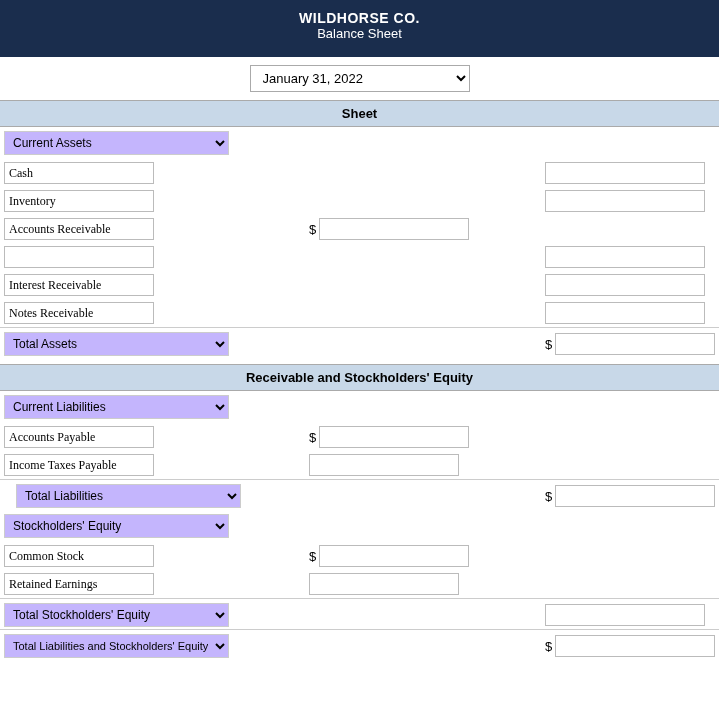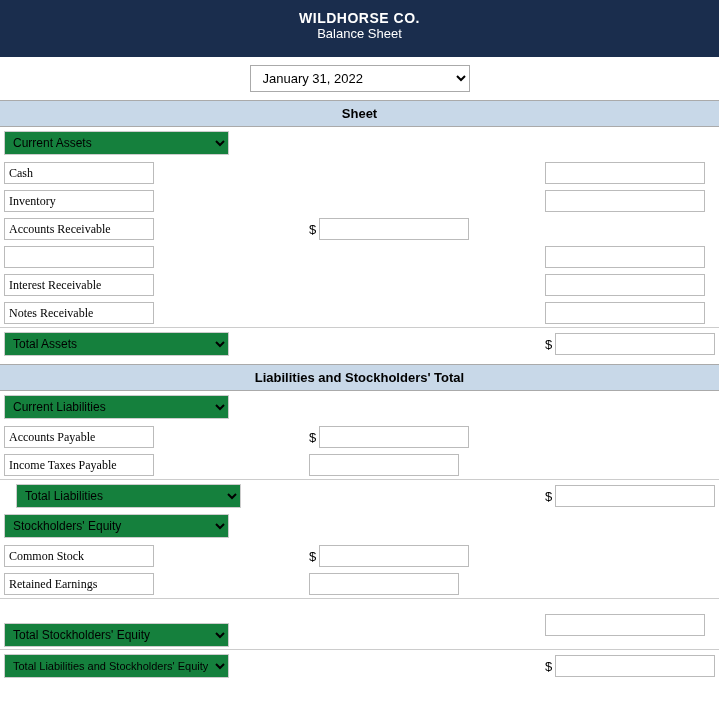--- a/index.html
+++ b/index.html
@@ -54,21 +54,21 @@
 
     .dollar-sign {
       font-size: 13px;
       margin-right: 3px;
     }
 
     select.dropdown {
       border: 1px solid #ccc;
       padding: 2px 4px;
       font-size: 12px;
-      background: #15803d;
+      background: #c4b5fd;
       cursor: pointer;
       appearance: auto;
     }
 
     .less-select {
       width: 55px;
       height: 24px;
       border: 1px solid #ccc;
       padding: 2px 2px;
       font-size: 12px;
@@ -236,21 +236,21 @@
         <option>Total Assets</option>
       </select>
     </div>
     <div class="cell-mid"></div>
     <div class="cell-right" style="display:flex;align-items:center;">
       <span class="dollar-sign">$</span>
       <input type="text" class="w160 border-bottom-double" value="" style="">
     </div>
   </div>
 
-  <div class="section-header" style="margin-top:6px;">Liabilities and Stockholders' Total</div>
+  <div class="section-header" style="margin-top:6px;">Receivable and Stockholders' Equity</div>
 
   <div class="data-row" style="padding:4px 4px;">
     <div class="cell-label">
       <div class="dropdown-label">
         <select class="dropdown" style="width:225px;height:24px;">
           <option>Current Liabilities</option>
         </select>
       </div>
     </div>
   </div>
@@ -313,21 +313,21 @@
       <input type="text" class="w150" value="Retained Earnings" style="">
     </div>
     <div class="cell-mid">
       <input type="text" class="w150 border-bottom-single" value="" style="">
     </div>
     <div class="cell-right"></div>
   </div>
 
   <div class="data-row" style="border-top:1px solid #ccc; padding-top:4px;">
     <div class="cell-label">
-      <select class="dropdown" style="width:225px;height:24px;margin-top:20px;">
+      <select class="dropdown" style="width:225px;height:24px;">
         <option>Total Stockholders' Equity</option>
       </select>
     </div>
     <div class="cell-mid"></div>
     <div class="cell-right">
       <input type="text" class="w160" value="" style="">
     </div>
   </div>
 
   <div class="data-row" style="border-top:1px solid #ccc; padding-top:4px; padding-bottom:6px;">

